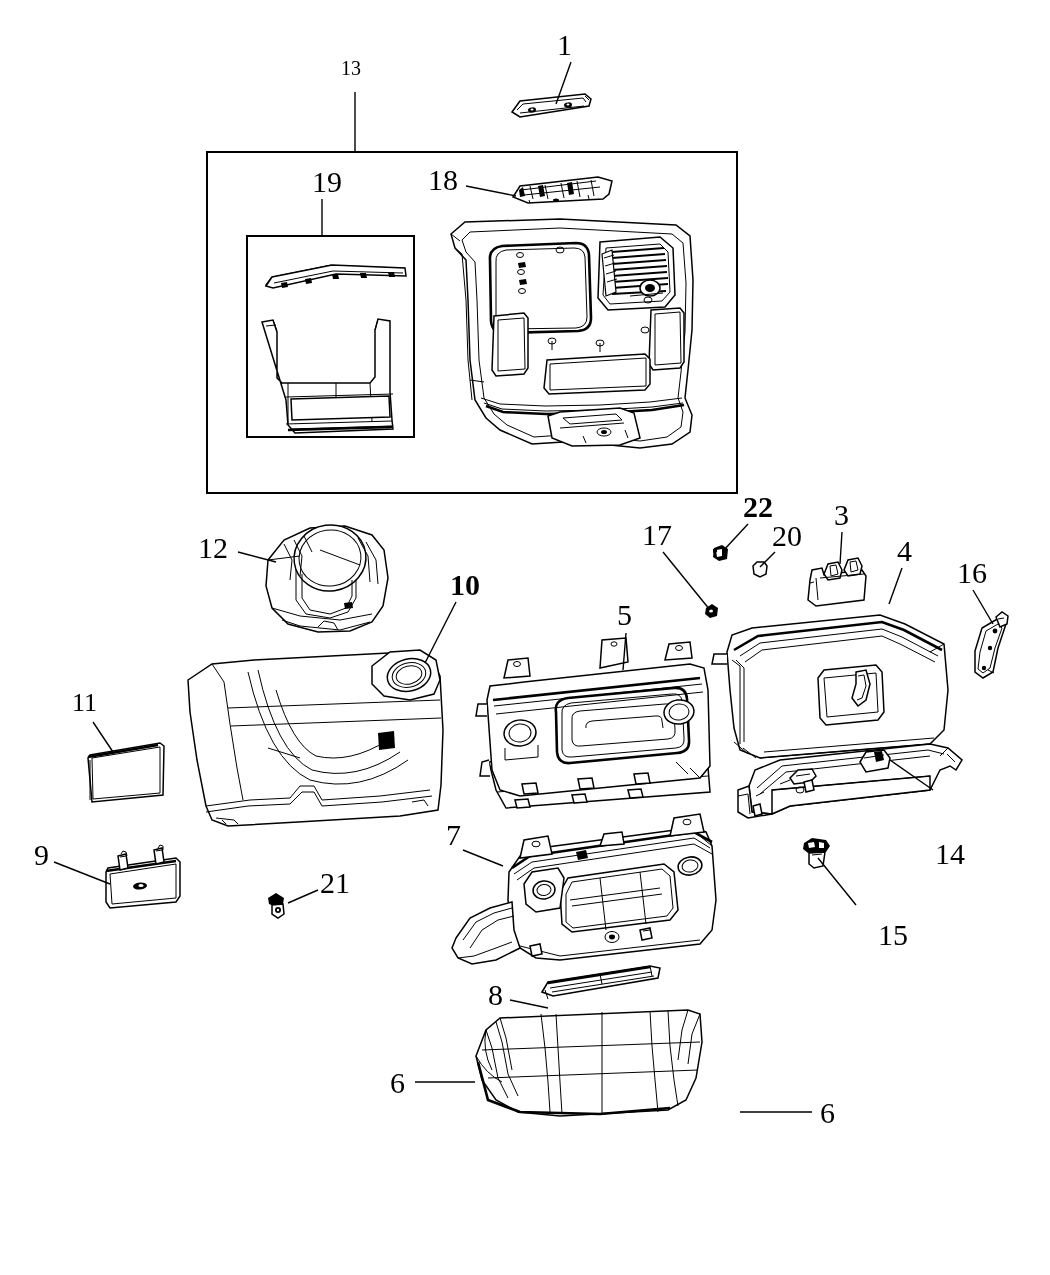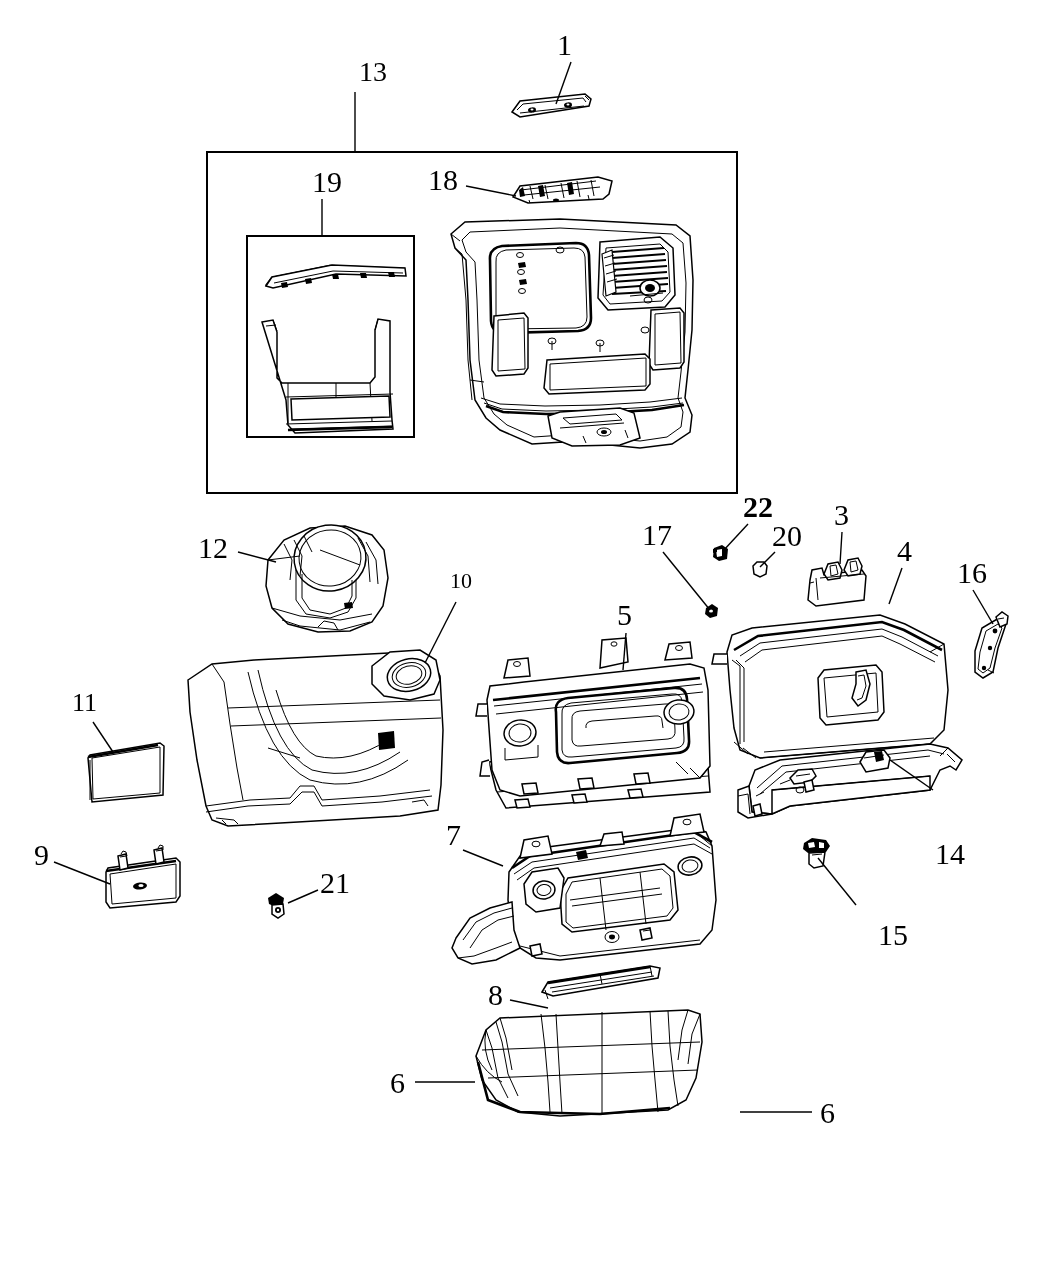--- a/index.html
+++ b/index.html
@@ -482,25 +482,25 @@
         <line x1="856" y1="905" x2="818" y2="858" class="ln"></line>
         <line x1="510" y1="1000" x2="548" y2="1008" class="ln"></line>
         <line x1="415" y1="1082" x2="475" y2="1082" class="ln"></line>
         <line x1="812" y1="1112" x2="740" y2="1112" class="ln"></line>
       </g>
 
 </svg>
 
 <div id="callout-layer">
       <div class="cnum" style="left: 557px; top: 30px; font-size: 30px;">1</div>
-      <div class="cnum" style="left: 341px; top: 58px; font-size: 28px; margin-left: 18px;">13</div>
+      <div class="cnum" style="left: 341px; top: 58px; font-size: 20px;">13</div>
       <div class="cnum" style="left: 312px; top: 167px; font-size: 30px;">19</div>
       <div class="cnum" style="left: 428px; top: 165px; font-size: 30px;">18</div>
       <div class="cnum" style="left: 198px; top: 533px; font-size: 30px;">12</div>
-      <div class="cnum" style="left: 450px; top: 570px; font-size: 22px;">10</div>
+      <div class="cnum" style="left: 450px; top: 570px; font-size: 30px; font-weight: bold;">10</div>
       <div class="cnum" style="left: 617px; top: 600px; font-size: 30px;">5</div>
       <div class="cnum" style="left: 642px; top: 520px; font-size: 30px;">17</div>
       <div class="cnum" style="left: 743px; top: 492px; font-size: 30px; font-weight: bold;">22</div>
       <div class="cnum" style="left: 772px; top: 521px; font-size: 30px;">20</div>
       <div class="cnum" style="left: 834px; top: 500px; font-size: 30px;">3</div>
       <div class="cnum" style="left: 897px; top: 536px; font-size: 30px;">4</div>
       <div class="cnum" style="left: 957px; top: 558px; font-size: 30px;">16</div>
       <div class="cnum" style="left: 72px; top: 690px; font-size: 26px;">11</div>
       <div class="cnum" style="left: 935px; top: 795px; font-size: 30px; margin-top: 44px;">14</div>
       <div class="cnum" style="left: 34px; top: 840px; font-size: 30px;">9</div>

